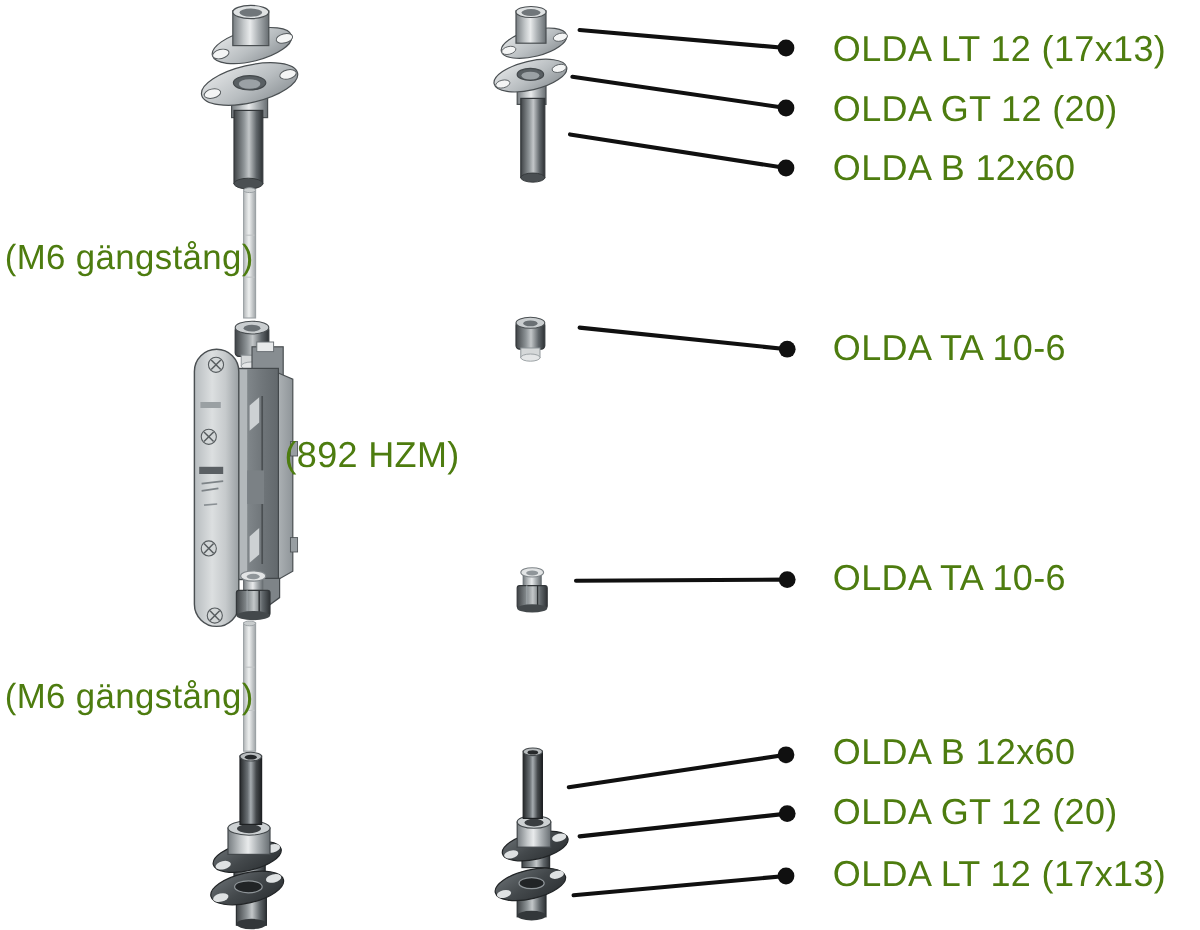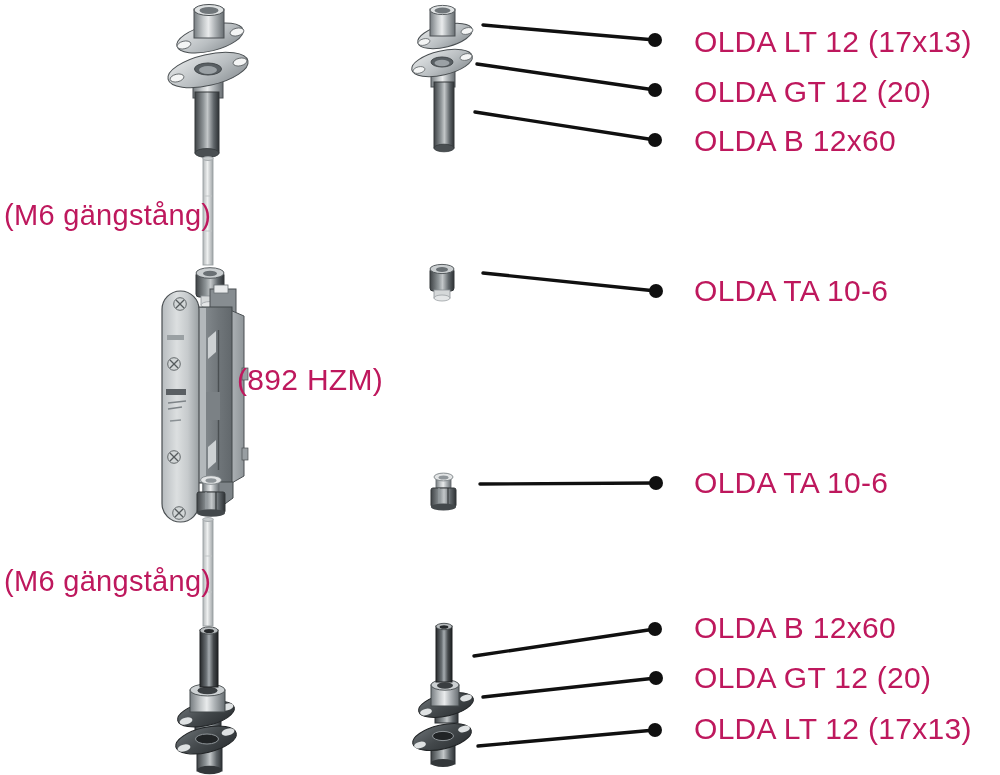--- a/index.html
+++ b/index.html
@@ -1,19 +1,19 @@
 <!DOCTYPE html>
 <html><head>
 <meta charset="utf-8">
 <style>
   html,body{margin:0;padding:0;background:#ffffff;}
   #stage{position:relative;width:1000px;height:775px;background:#ffffff;overflow:hidden;
          font-family:"Liberation Sans",sans-serif;}
   #diagram{position:absolute;left:0;top:0;}
-  .lbl{position:absolute;white-space:nowrap;color:#be185d;line-height:1;
+  .lbl{position:absolute;white-space:nowrap;color:#4d7c0f;line-height:1;
        font-family:"Liberation Sans",sans-serif;letter-spacing:.3px;}
   .part-lbl{font-size:30px;}
   .side-lbl{font-size:29px;}
   .lbl-right-1{left:694px;top:27px;}
   .lbl-right-2{left:694px;top:77px;}
   .lbl-right-3{left:694px;top:126px;}
   .lbl-right-4{left:694px;top:276px;}
   .lbl-right-5{left:694px;top:468px;}
   .lbl-right-6{left:694px;top:613px;}
   .lbl-right-7{left:694px;top:663px;}

